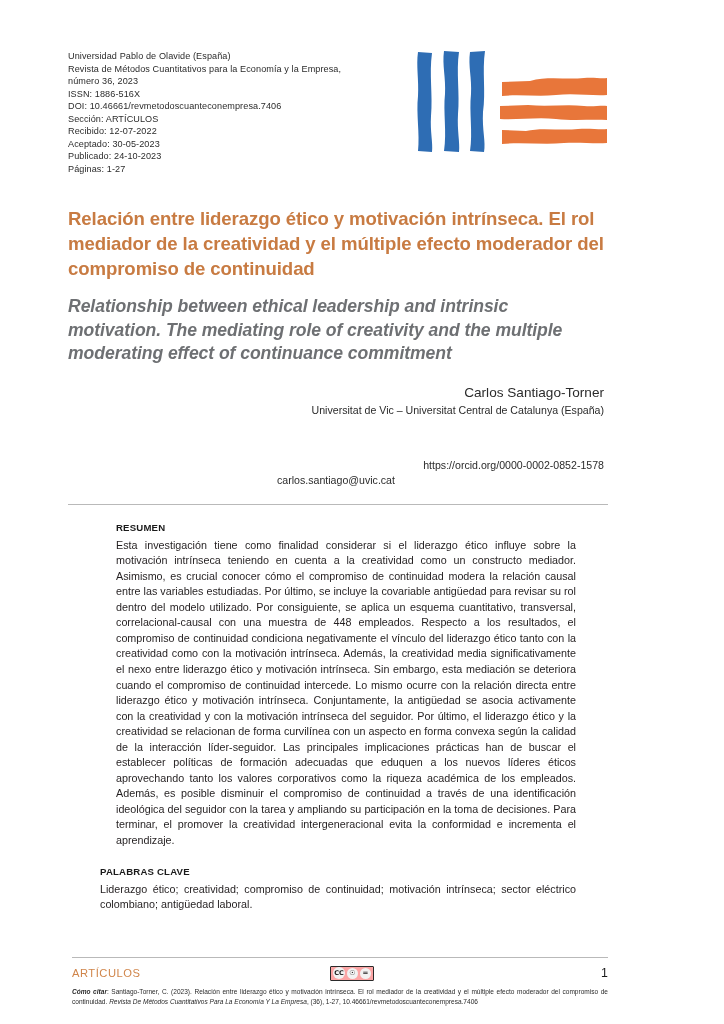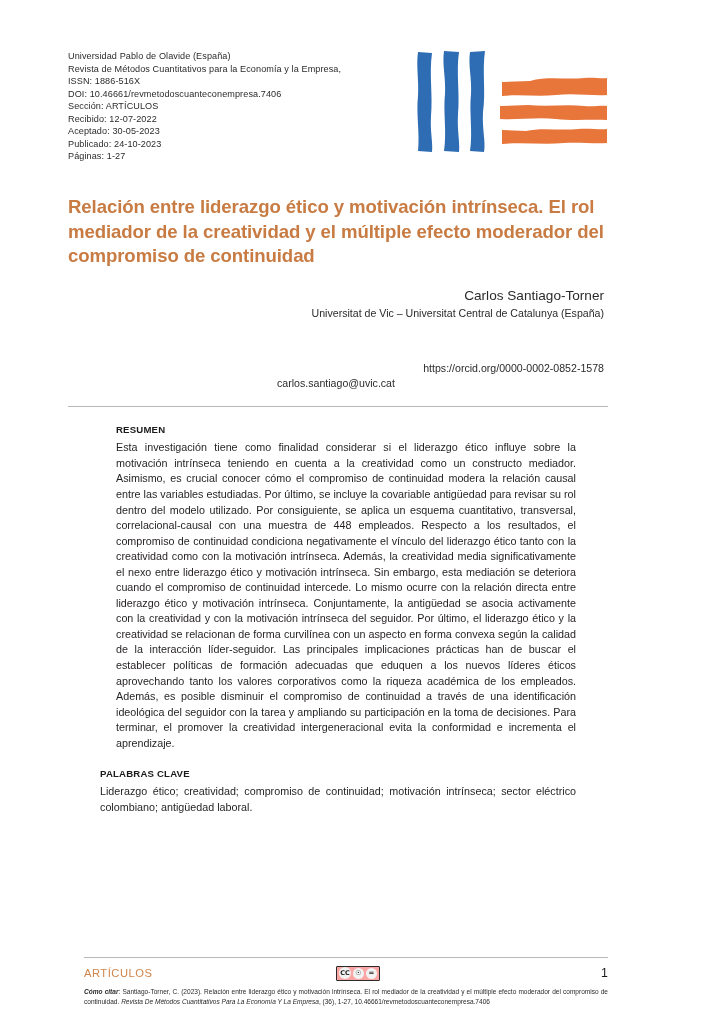--- a/index.html
+++ b/index.html
@@ -100,21 +100,21 @@
     line-height:15.55px;
     text-align:justify;
     color:#231f20;
     hyphens:none;
   }
   .keywords { padding:0 88px 0 100px; margin-top:17px; }
 
   
   .footer {
     position:absolute;
-    left:16px; right:0; bottom:16px;
+    left:4px; right:0; bottom:16px;
   }
   .footer-rule {
     margin:0 56px 0 68px;
     height:1px;
     background:#b9b9b9;
   }
   .footer-row {
     margin:8px 56px 0 68px;
     display:flex;
     align-items:center;
@@ -173,20 +173,21 @@
 </head>
 <body>
 
 <div class="page">
 
   <div class="masthead">
 
     <div class="meta">
       <div>Universidad Pablo de Olavide (España)</div>
       <div>Revista de Métodos Cuantitativos para la Economía y la Empresa,</div>
+      <div>número 36, 2023</div>
       <div>ISSN: 1886-516X</div>
       <div>DOI: 10.46661/revmetodoscuanteconempresa.7406</div>
       <div>Sección: ARTÍCULOS</div>
       <div>Recibido: 12-07-2022</div>
       <div>Aceptado: 30-05-2023</div>
       <div>Publicado: 24-10-2023</div>
       <div>Páginas: 1-27</div>
     </div>
 
     <div class="logo">
@@ -205,20 +206,21 @@
             <path d="M100,80 L124,81 C140,77 158,81 176,79 C188,78 198,80 205,79 L205,93 C192,94 178,92 162,93 C142,95 120,92 100,94 Z"></path>
           </g>
         </svg>
       </div>
     </div>
 
   </div>
 
   <div class="titles">
     <h1 class="title-es">Relación entre liderazgo ético y motivación intrínseca. El rol mediador de la creatividad y el múltiple efecto moderador del compromiso de continuidad</h1>
+    <h2 class="title-en">Relationship between ethical leadership and intrinsic motivation. The mediating role of creativity and the multiple moderating effect of continuance commitment</h2>
   </div>
 
   <div class="author-block">
     <div class="author-name">Carlos Santiago-Torner</div>
     <div class="author-aff">Universitat de Vic – Universitat Central de Catalunya (España)</div>
     <div class="author-orcid">https://orcid.org/0000-0002-0852-1578</div>
     <div class="author-mail">carlos.santiago@uvic.cat</div>
   </div>
 
   <div class="rule"></div>

